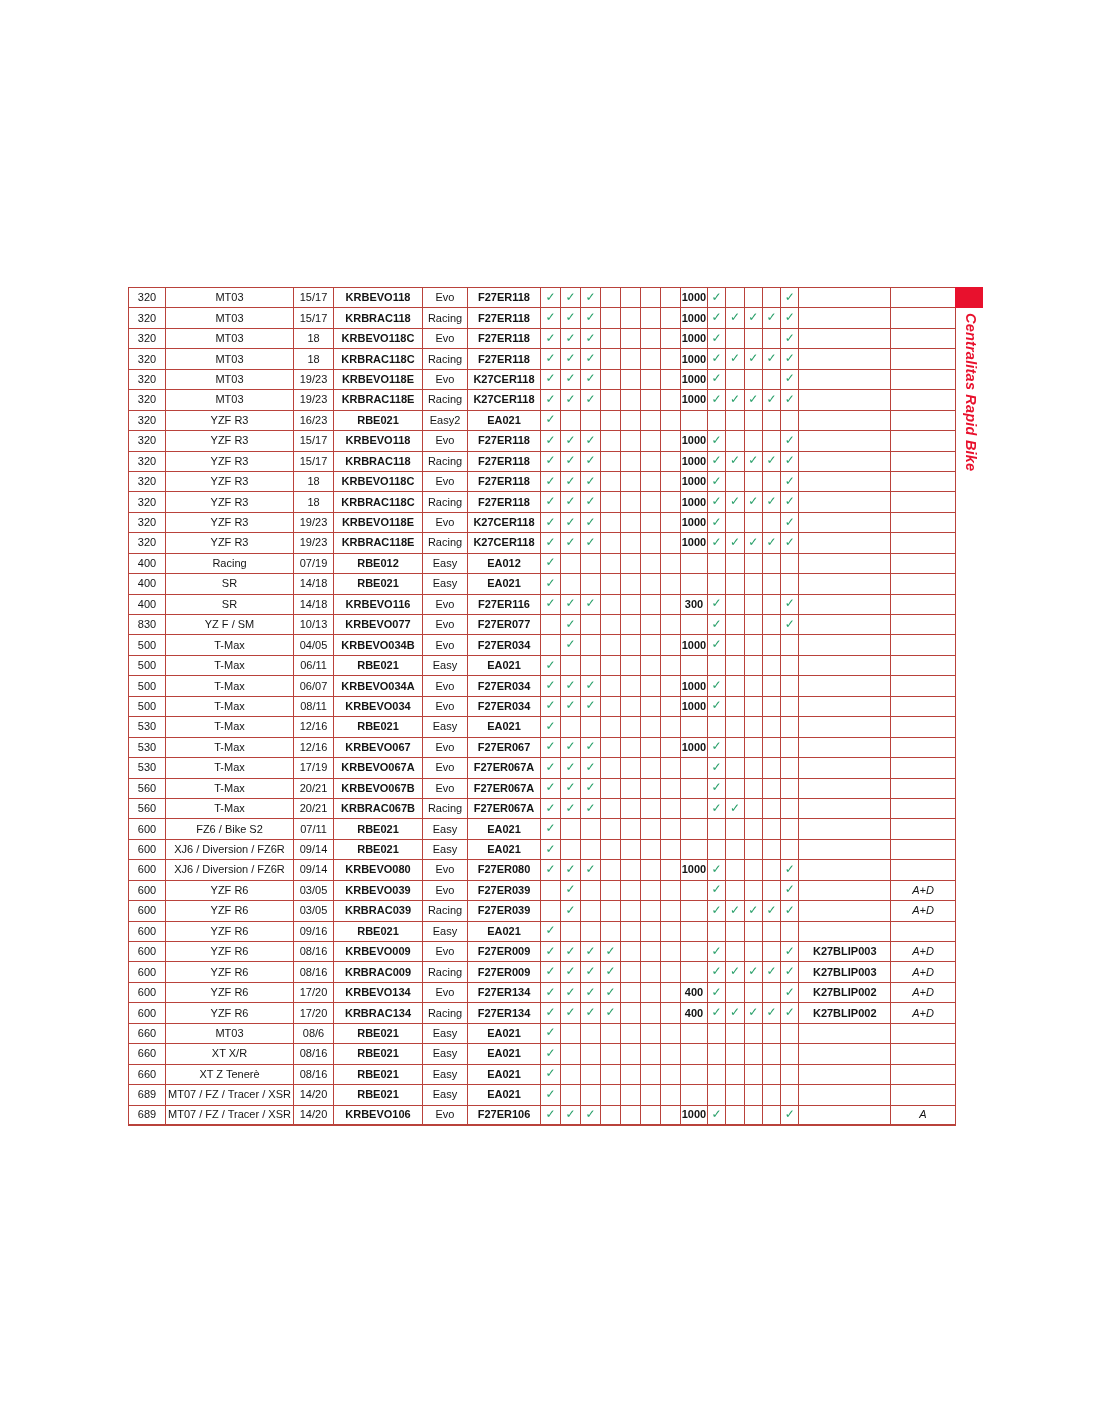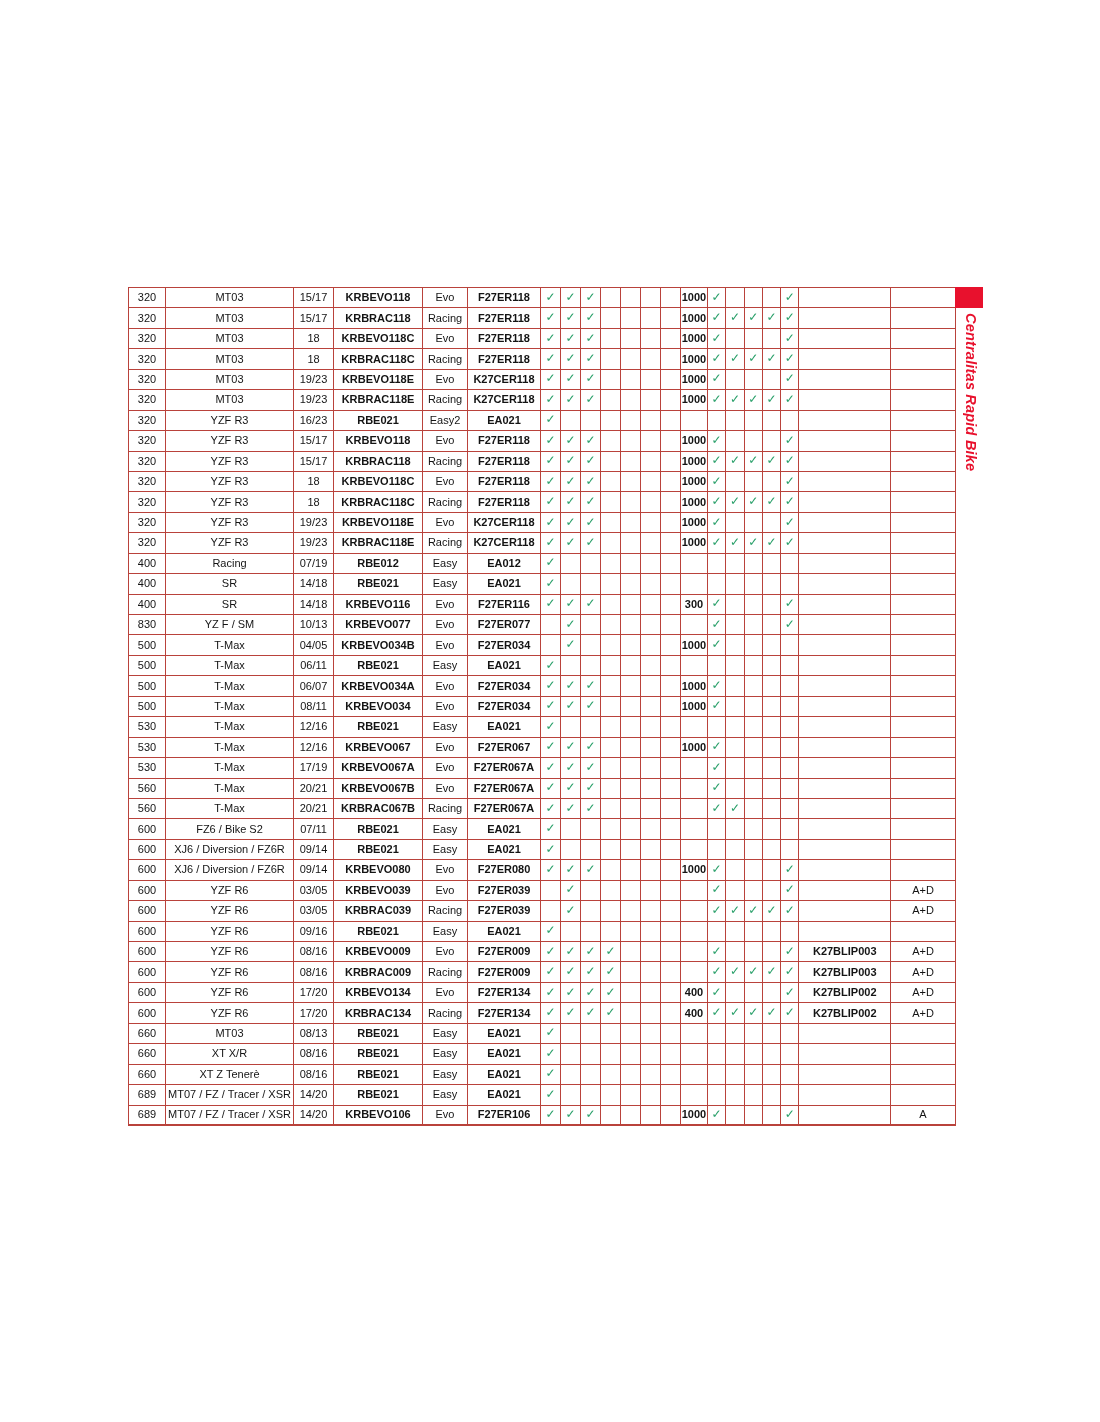--- a/index.html
+++ b/index.html
@@ -46,21 +46,21 @@
     font-size:11px;
   }
   td.c-qty{font-size:10.5px;text-align:right;padding-right:1px;font-weight:bold;}
   td.c-chk, td.c-k{font-size:12px;}
   td .check{
     color:var(--green);
     font-size:12px;
     display:inline-block;
     transform:translateY(-1px);
   }
-  td.c-note{font-size:11px;}
+  td.c-note{font-size:11px;font-style:italic;}
   #corner-square{
     position:absolute;
     left:955px;top:287px;
     width:28px;height:21px;
     background:var(--bright-red);
   }
   #side-label{
     position:absolute;
     left:979px;top:313px;
     transform:rotate(90deg);
@@ -927,21 +927,21 @@
           <td class="c-k"><span class="check">✓</span></td>
           <td class="c-k"><span class="check">✓</span></td>
           <td class="c-k"><span class="check">✓</span></td>
           <td class="c-k"><span class="check">✓</span></td>
           <td class="c-extra">K27BLIP002</td>
           <td class="c-note">A+D</td>
         </tr>
         <tr>
           <td class="c-cc">660</td>
           <td class="c-model">MT03</td>
-          <td class="c-years">08/13</td>
+          <td class="c-years">08/6</td>
           <td class="c-kit">RBE021</td>
           <td class="c-type">Easy</td>
           <td class="c-acc">EA021</td>
           <td class="c-chk"><span class="check">✓</span></td>
           <td class="c-chk"></td>
           <td class="c-chk"></td>
           <td class="c-chk"></td>
           <td class="c-chk"></td>
           <td class="c-chk"></td>
           <td class="c-chk"></td>

